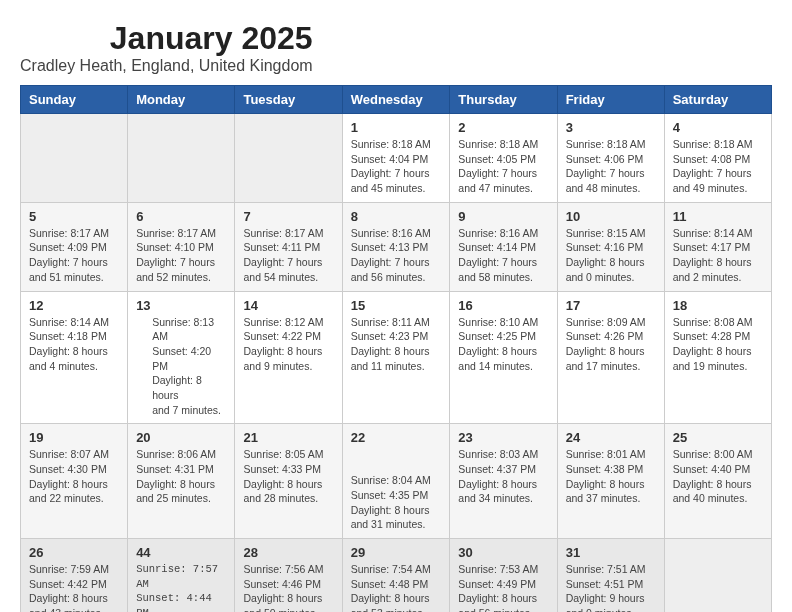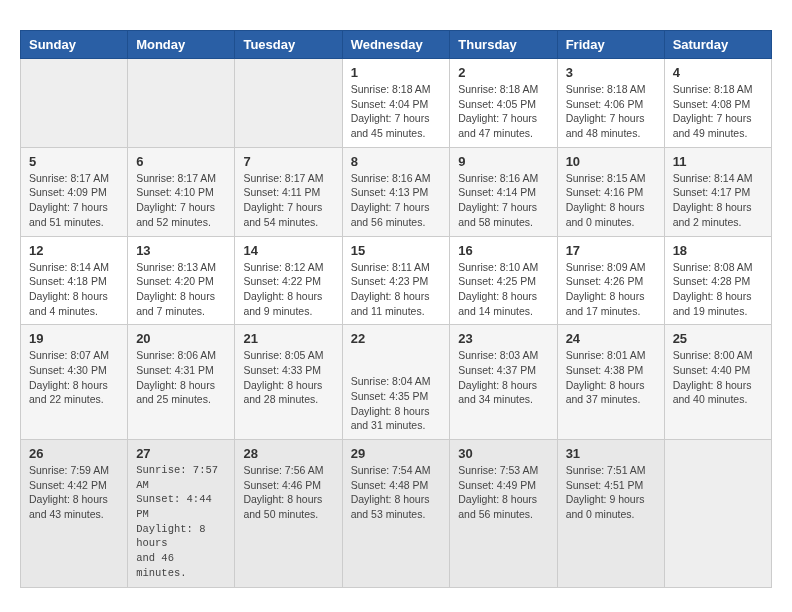--- a/index.html
+++ b/index.html
@@ -78,20 +78,24 @@
     }
     .row-even td { background: #f5f5f5; }
     .row-odd td { background: #fff; }
     .row-last td { background: #e8e8e8; }
     .empty { background: #eee !important; }
   </style>
 </head>
 <body>
 
 <div class="header">
+  <div class="title-block">
+    <div class="month-title">January 2025</div>
+    <div class="location-title">Cradley Heath, England, United Kingdom</div>
+  </div>
 </div>
 
 <table class="calendar">
   <thead>
     <tr>
     <th>Sunday</th>
         <th>Monday</th>
         <th>Tuesday</th>
         <th>Wednesday</th>
         <th>Thursday</th>
@@ -187,21 +191,21 @@
       <tr class="row-odd">
         <td>
           <div class="day-num">12</div>
           <div class="day-info" style="white-space: pre-line;">Sunrise: 8:14 AM
 Sunset: 4:18 PM
 Daylight: 8 hours
 and 4 minutes.</div>
         </td>
         <td>
           <div class="day-num">13</div>
-          <div class="day-info" style="white-space: pre-line;">Sunrise: 8:13 AM
+          <div class="day-info" style="white-space: pre-line; margin-left: 16px;">Sunrise: 8:13 AM
 Sunset: 4:20 PM
 Daylight: 8 hours
 and 7 minutes.</div>
         </td>
         <td>
           <div class="day-num">14</div>
           <div class="day-info" style="white-space: pre-line;">Sunrise: 8:12 AM
 Sunset: 4:22 PM
 Daylight: 8 hours
 and 9 minutes.</div>
@@ -288,21 +292,21 @@
       </tr>
       <tr class="row-last">
         <td>
           <div class="day-num">26</div>
           <div class="day-info" style="white-space: pre-line;">Sunrise: 7:59 AM
 Sunset: 4:42 PM
 Daylight: 8 hours
 and 43 minutes.</div>
         </td>
         <td>
-          <div class="day-num">27</div>
+          <div class="day-num">44</div>
           <div class="day-info" style="white-space: pre-line; font-family: Liberation Mono, monospace;">Sunrise: 7:57 AM
 Sunset: 4:44 PM
 Daylight: 8 hours
 and 46 minutes.</div>
         </td>
         <td>
           <div class="day-num">28</div>
           <div class="day-info" style="white-space: pre-line;">Sunrise: 7:56 AM
 Sunset: 4:46 PM
 Daylight: 8 hours

